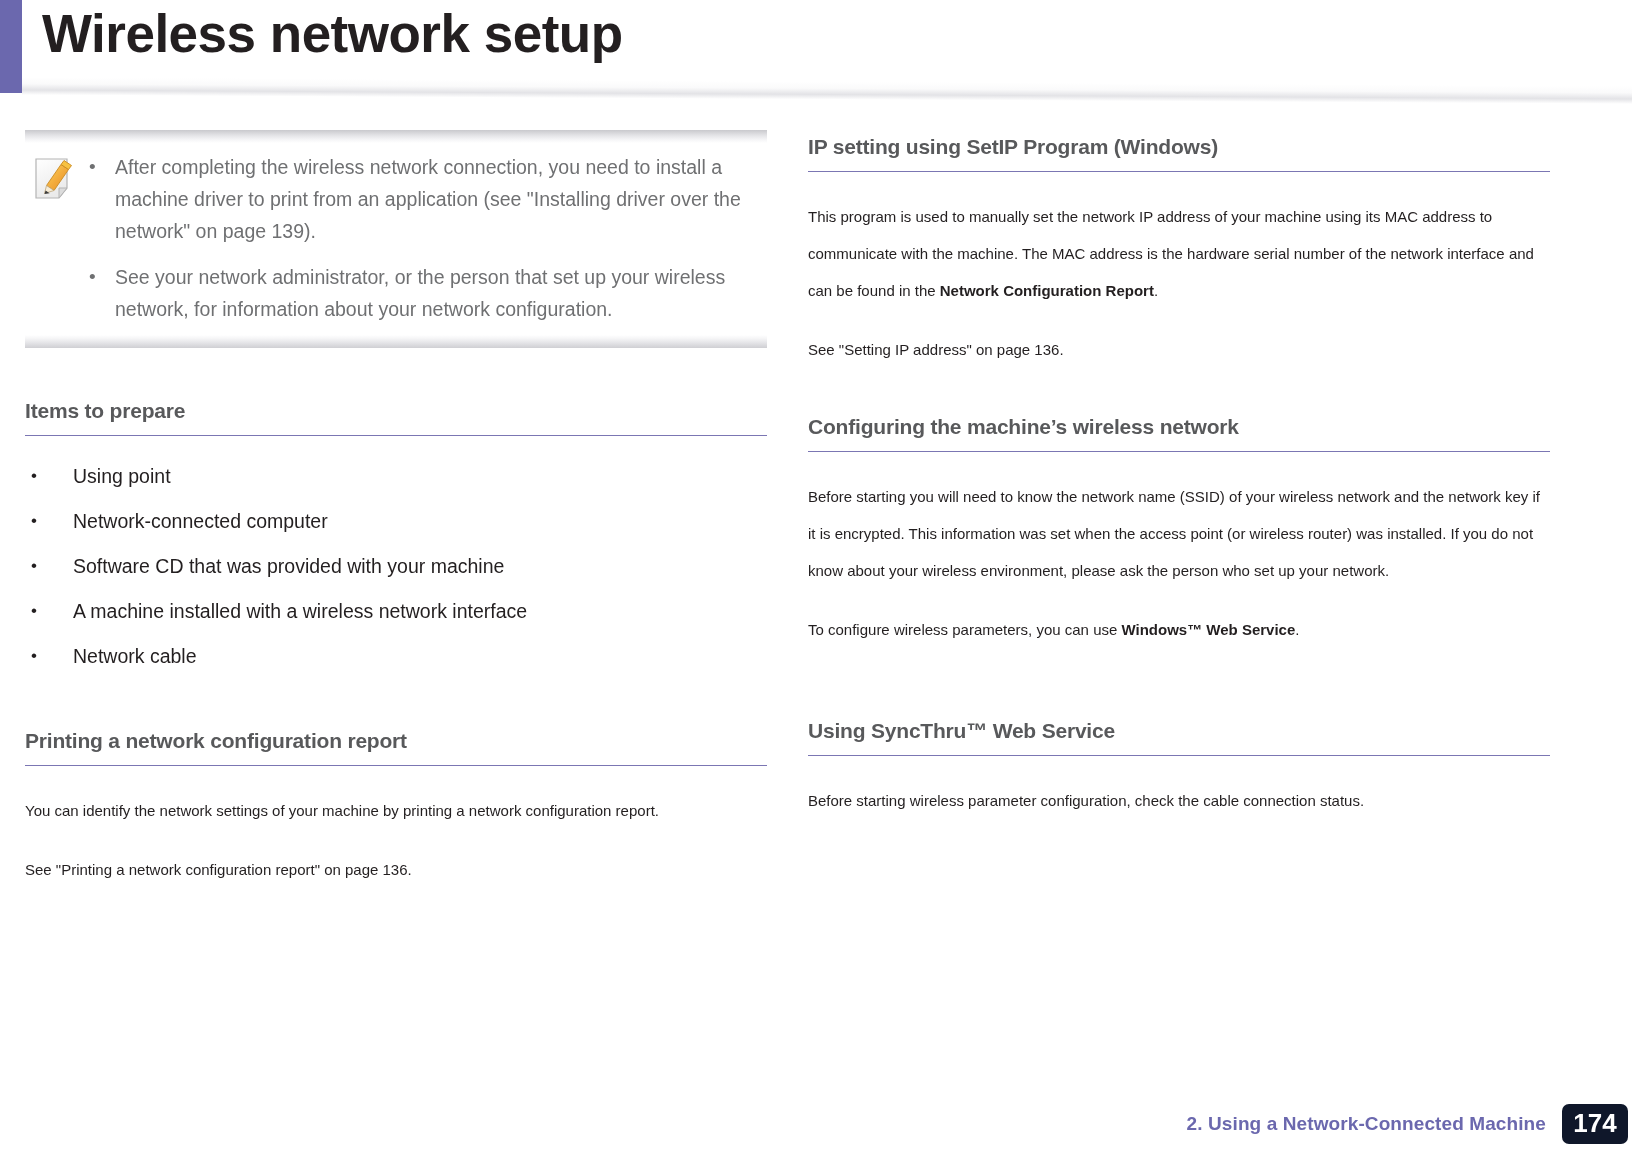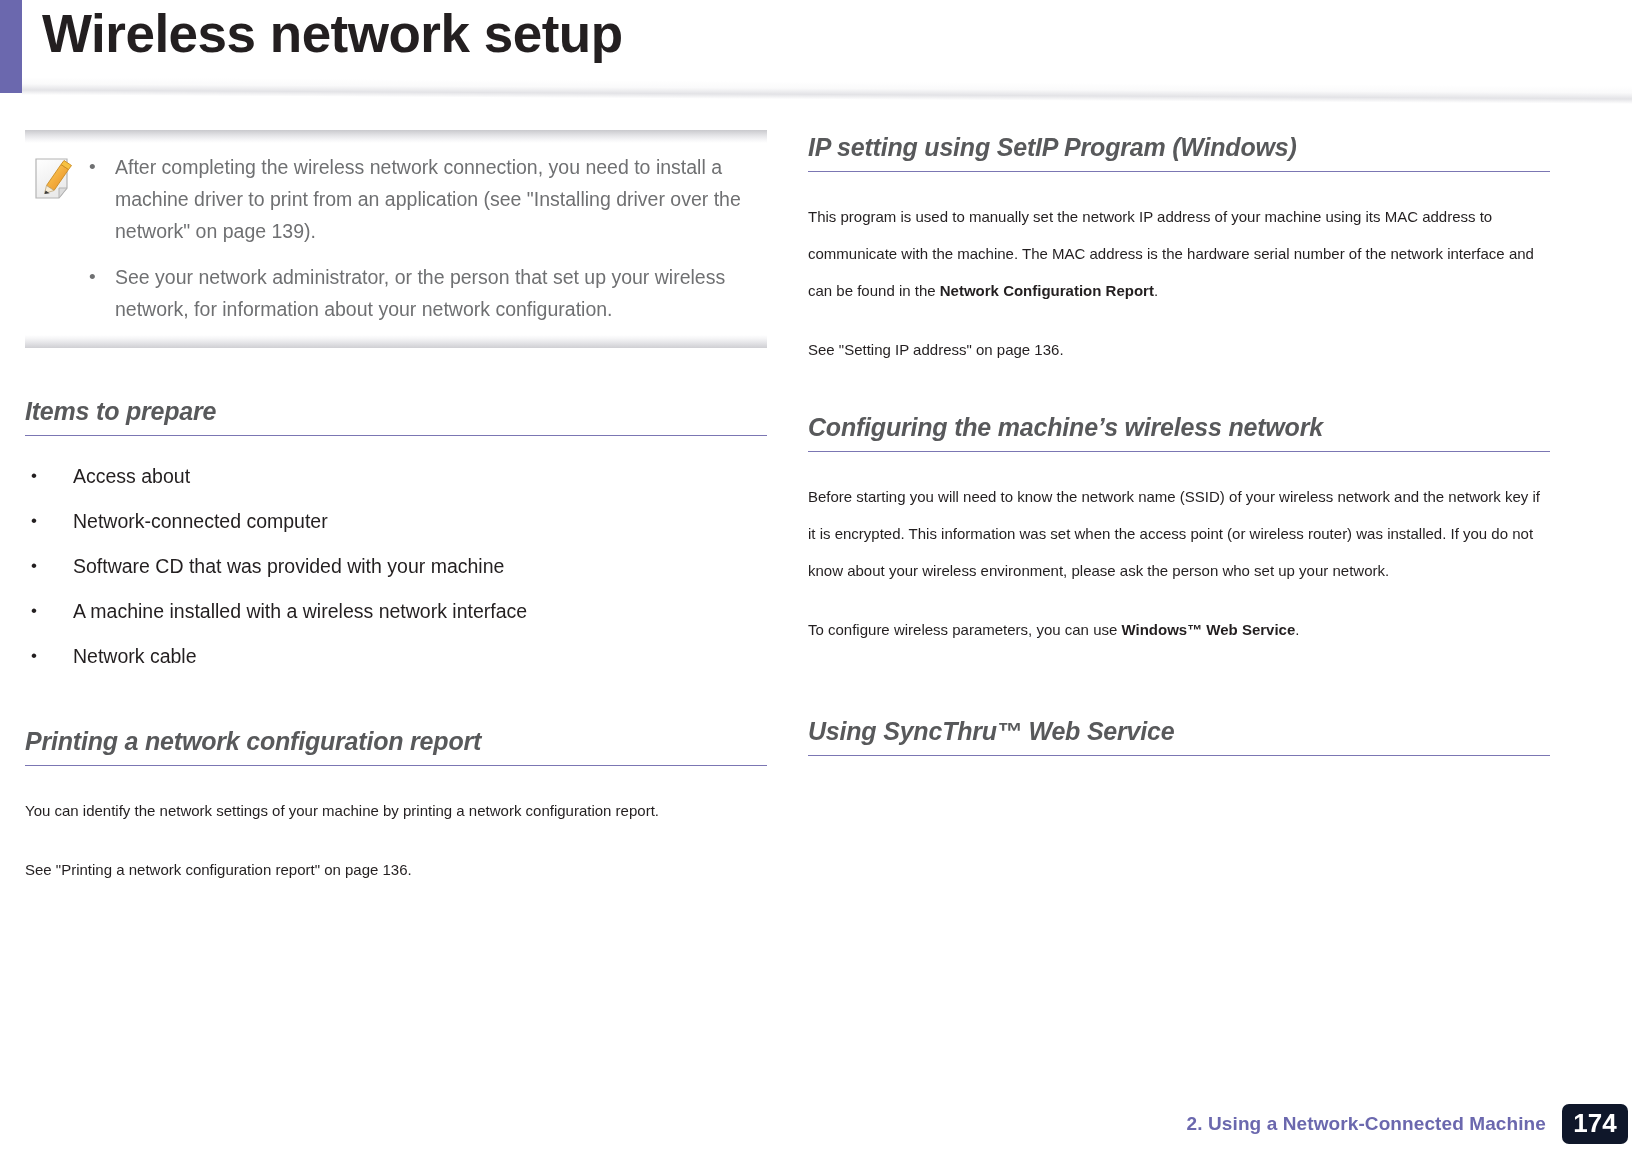--- a/index.html
+++ b/index.html
@@ -108,27 +108,26 @@
     line-height: 32px;
     color: #6f7072;
   }
   .note-item .txt {
     flex: 1 1 auto;
   }
 
   
   .section { margin-bottom: 6px; }
   .section-heading {
-    font-size: 25px;
+    font-size: 21px;
     font-weight: bold;
     color: #58595b;
     line-height: 34px;
     padding-bottom: 7px;
     letter-spacing: -0.2px;
-    font-style: italic;
   }
   .section-rule {
     height: 1px;
     background: #7b76b3;
     width: 100%;
     margin-bottom: 26px;
   }
 
   
   .para {
@@ -239,21 +238,21 @@
     </div>
     <div class="note-edge note-edge-bottom"></div>
   </div>
 
   <div class="section">
     <div class="section-heading">Items to prepare</div>
     <div class="section-rule"></div>
     <div class="bullet-list">
       <div class="bullet-row">
         <span class="dot">•</span>
-        <span>Access about</span>
+        <span>Using point</span>
       </div>
       <div class="bullet-row">
         <span class="dot">•</span>
         <span>Network-connected computer</span>
       </div>
       <div class="bullet-row">
         <span class="dot">•</span>
         <span>Software CD that was provided with your machine</span>
       </div>
       <div class="bullet-row">
@@ -294,20 +293,21 @@
     <div class="section-rule"></div>
     <p class="para">Before starting you will need to know the network name (SSID) of your wireless network and the network key if it is encrypted. This information was set when the access point (or wireless router) was installed. If you do not know about your wireless environment, please ask the person who set up your network.</p>
     <p class="para"><span>To configure wireless parameters, you can use </span><b>Windows™ Web Service</b><span>.</span></p>
   </div>
 
   <div class="spacer-md"></div>
 
   <div class="section">
     <div class="section-heading">Using SyncThru™ Web Service</div>
     <div class="section-rule"></div>
+    <p class="para">Before starting wireless parameter configuration, check the cable connection status.</p>
   </div>
 
 </div>
 
 <div class="page-footer">
   <div class="footer-text">2.  Using a Network-Connected Machine</div>
   <div class="page-badge">174</div>
 </div>
 
 </body></html>

